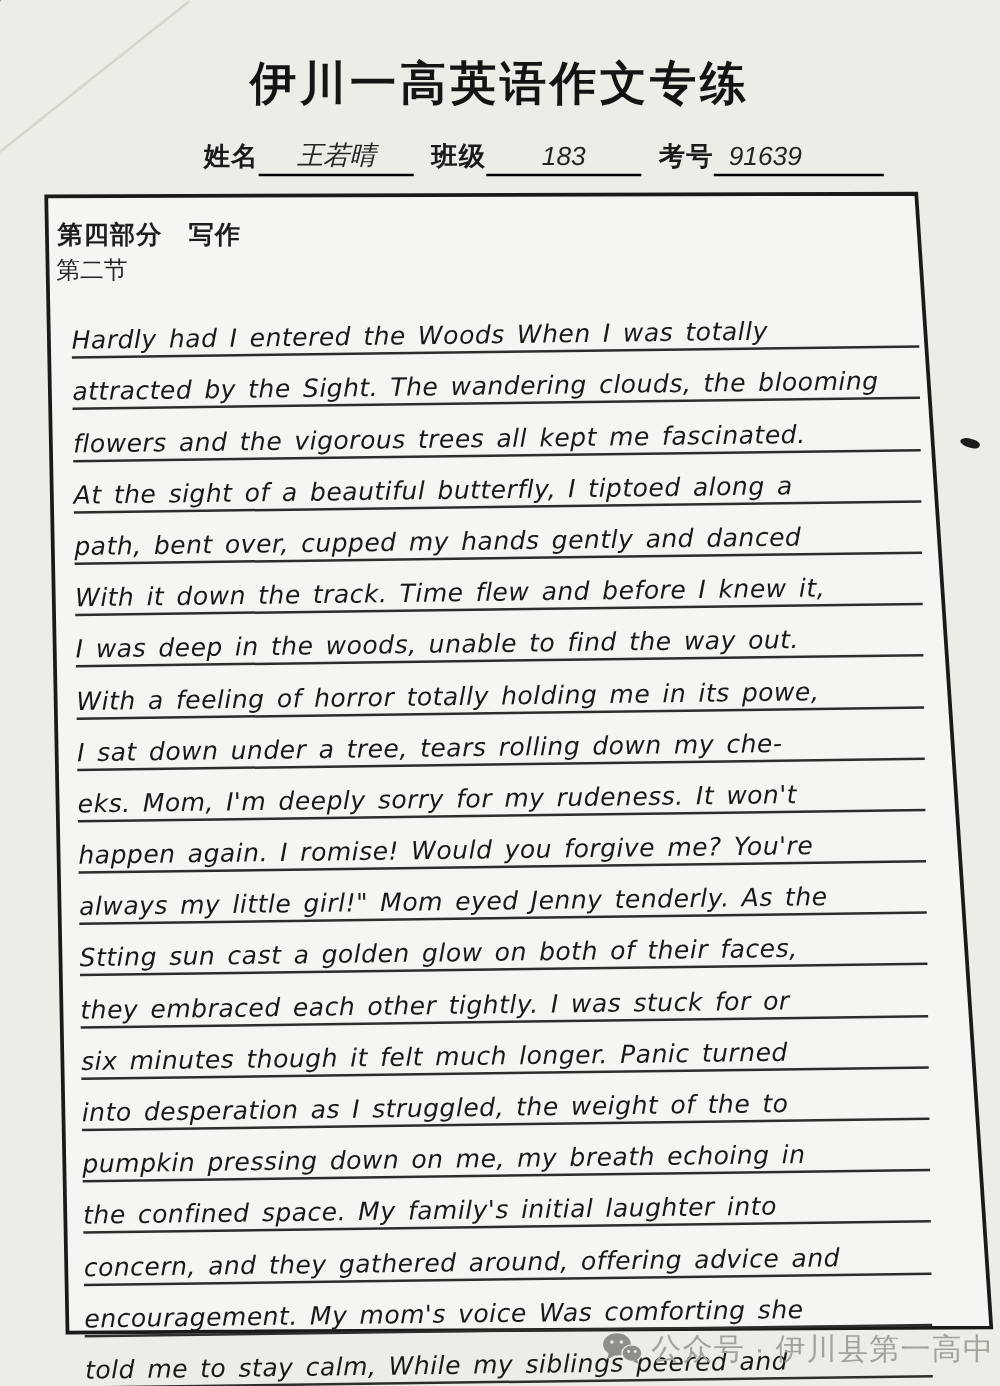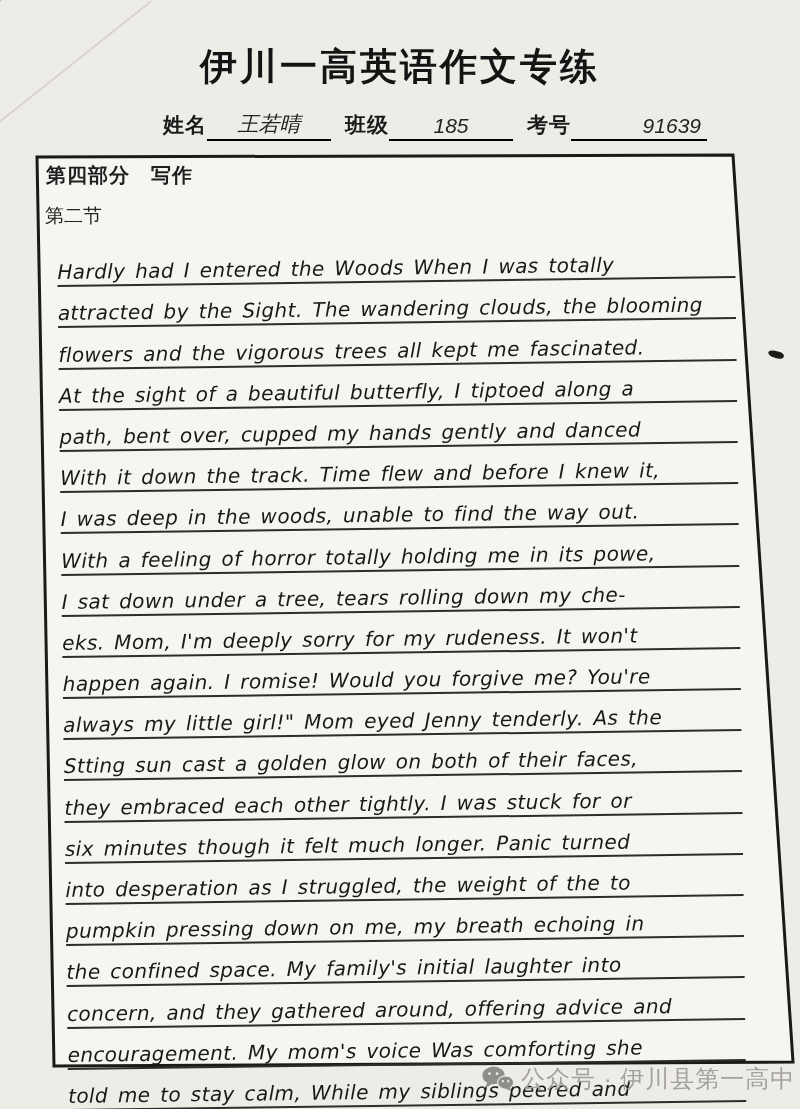--- a/index.html
+++ b/index.html
@@ -43,27 +43,27 @@
     font-size: 21px; font-weight: bold; color: #1a1a1a;
   }
   .name-row .lbl { padding-bottom: 2px; letter-spacing: 1px; }
   .name-row .val {
     border-bottom: 2px solid #000000;
     min-width: 112px; text-align: center;
     font-weight: normal; font-style: italic;
     font-size: 21px; padding: 0 6px 1px 6px;
     margin-right: 14px; color: #242424;
   }
-  .name-row .val.exam { min-width: 118px; text-align: right; padding-left: 12px; }
+  .name-row .val.exam { min-width: 118px; text-align: left; padding-left: 12px; }
 
   
   .box-svg { position: absolute; left: 0; top: 0; }
 
   .part-heading {
-    position: absolute; left: 46px; top: 162px;
+    position: absolute; left: 46px; top: 174px;
     font-size: 20px; font-weight: 600; letter-spacing: 1px; color: #1e1e1e;
   }
   .section-heading {
     position: absolute; left: 45px; top: 203px;
     font-size: 19px; color: #242424;
   }
 
   .essay {
     position: absolute; left: 57px; top: 246px; width: 678px;
     transform: rotate(-0.75deg); transform-origin: 0 0;
@@ -98,21 +98,21 @@
   <div class="crease-dark"></div>
   <div class="crease-light"></div>
   <div class="scan-blob"></div>
 
   <div class="doc-title">伊川一高英语作文专练</div>
 
   <div class="name-row">
     <span class="lbl">姓名</span>
     <span class="val">王若晴</span>
     <span class="lbl">班级</span>
-    <span class="val">185</span>
+    <span class="val">183</span>
     <span class="lbl">考号</span>
     <span class="val exam">91639</span>
   </div>
 
   <svg class="box-svg" width="800" height="1109">
     <polygon points="37,157 733,155 793,1062 54,1066" fill="#f7f5f1" stroke="#1b1a18" stroke-width="3"></polygon>
   </svg>
 
   <div class="part-heading">第四部分　写作</div>
   <div class="section-heading">第二节</div>

